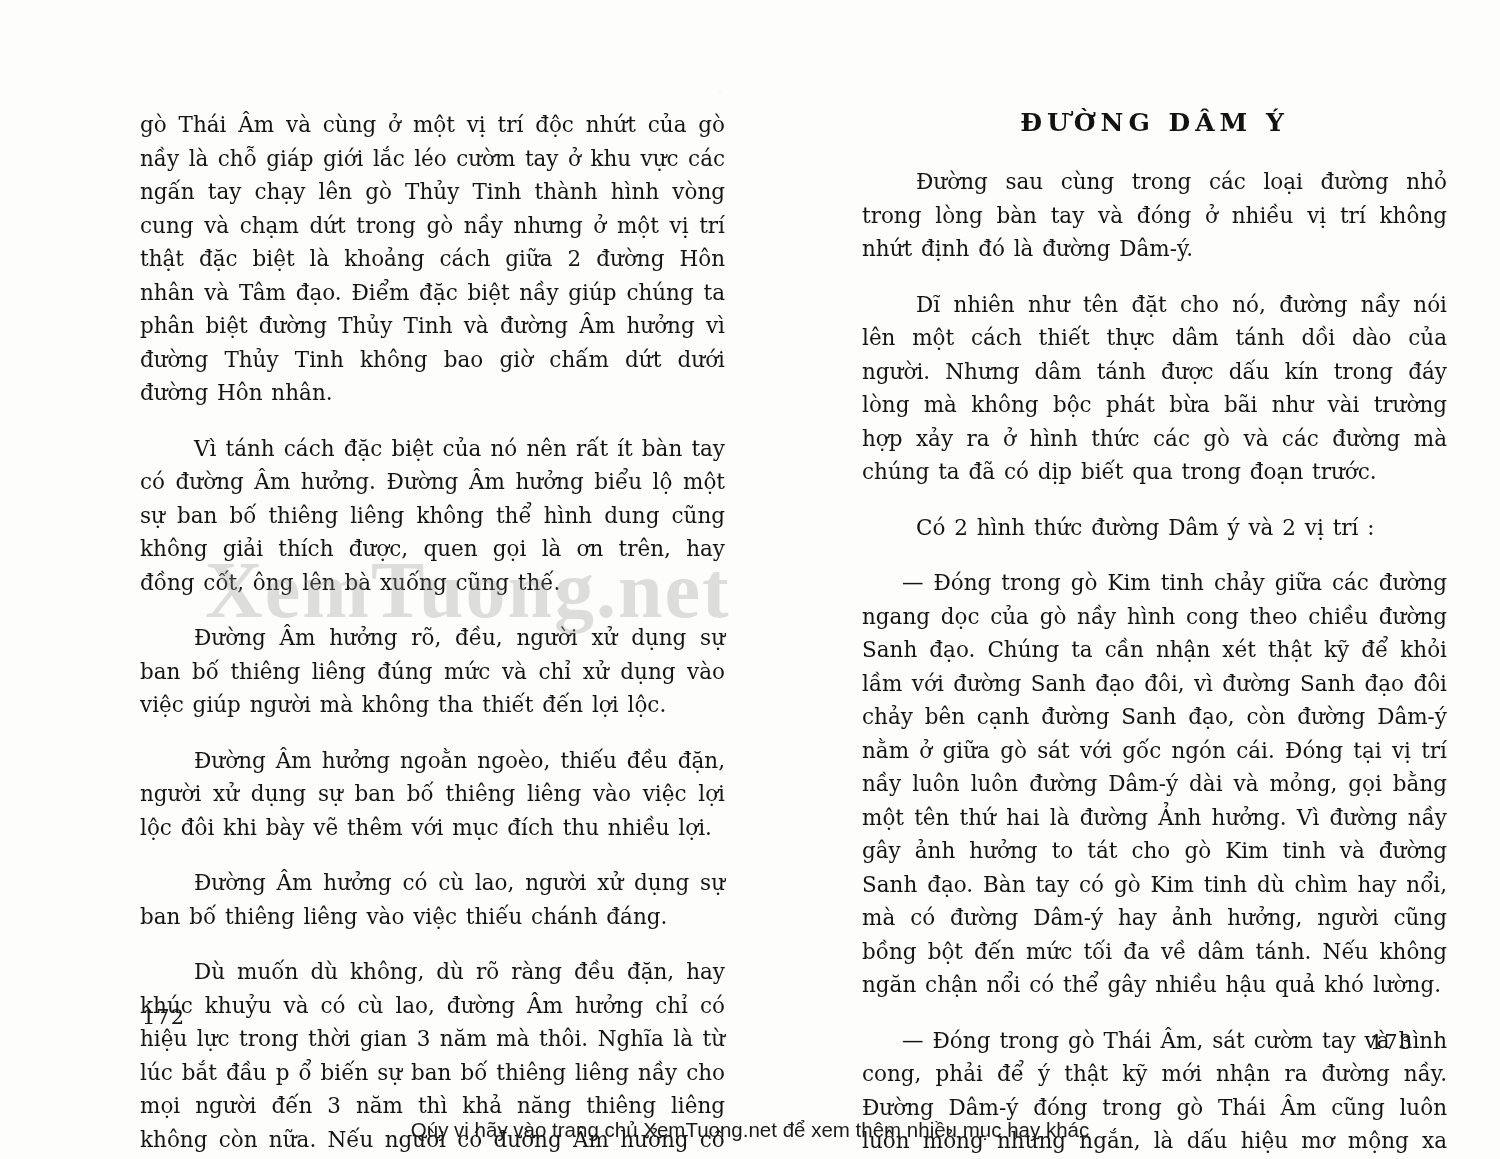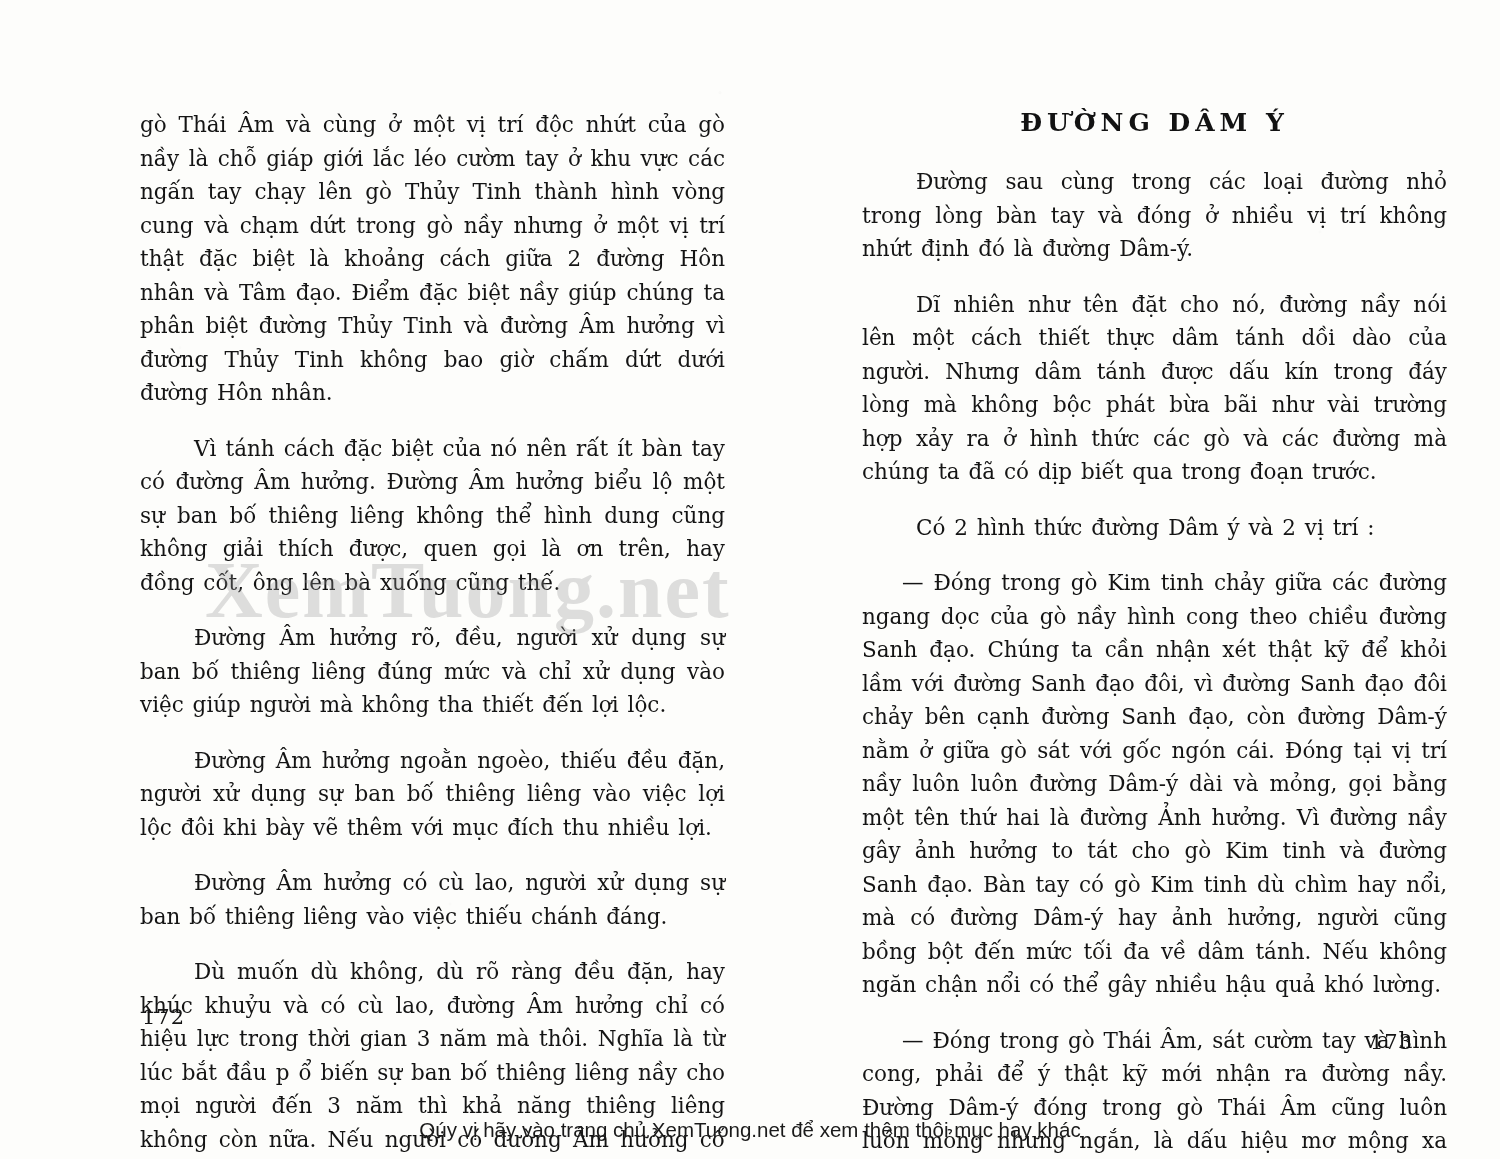--- a/index.html
+++ b/index.html
@@ -121,13 +121,13 @@
     <p class="para dash">— Đóng trong gò Kim tinh chảy giữa các đường ngang dọc của gò nầy hình cong theo chiều đường Sanh đạo. Chúng ta cần nhận xét thật kỹ để khỏi lầm với đường Sanh đạo đôi, vì đường Sanh đạo đôi chảy bên cạnh đường Sanh đạo, còn đường Dâm-ý nằm ở giữa gò sát với gốc ngón cái. Đóng tại vị trí nầy luôn luôn đường Dâm-ý dài và mỏng, gọi bằng một tên thứ hai là đường Ảnh hưởng. Vì đường nầy gây ảnh hưởng to tát cho gò Kim tinh và đường Sanh đạo. Bàn tay có gò Kim tinh dù chìm hay nổi, mà có đường Dâm-ý hay ảnh hưởng, người cũng bồng bột đến mức tối đa về dâm tánh. Nếu không ngăn chận nổi có thể gây nhiều hậu quả khó lường.</p>
     <p class="para dash">— Đóng trong gò Thái Âm, sát cườm tay và hình cong, phải để ý thật kỹ mới nhận ra đường nầy. Đường Dâm-ý đóng trong gò Thái Âm cũng luôn luôn mỏng nhưng ngắn, là dấu hiệu mơ mộng xa vời trong dâm</p>
   </div>
 
   <div class="folio" id="folio-left">172</div>
   <div class="folio" id="folio-right">173</div>
 
   <div id="watermark">XemTuong.net</div>
 </div>
 
-<div id="footer-note">Qúy vị hãy vào trang chủ XemTuong.net để xem thêm thôi mục hay khác</div>
+<div id="footer-note">Qúy vị hãy vào trang chủ XemTuong.net để xem thêm nhiều mục hay khác</div>
 
 </body></html>

